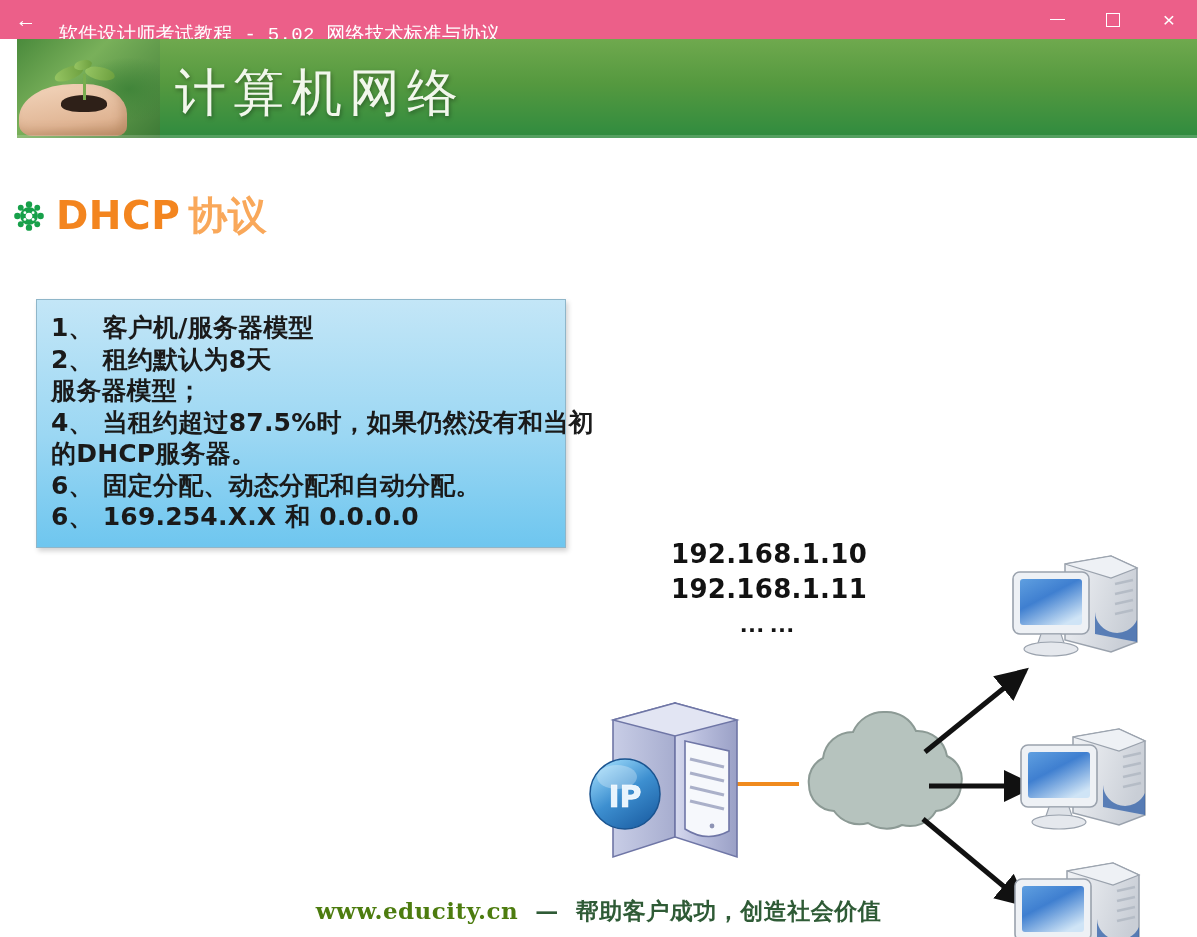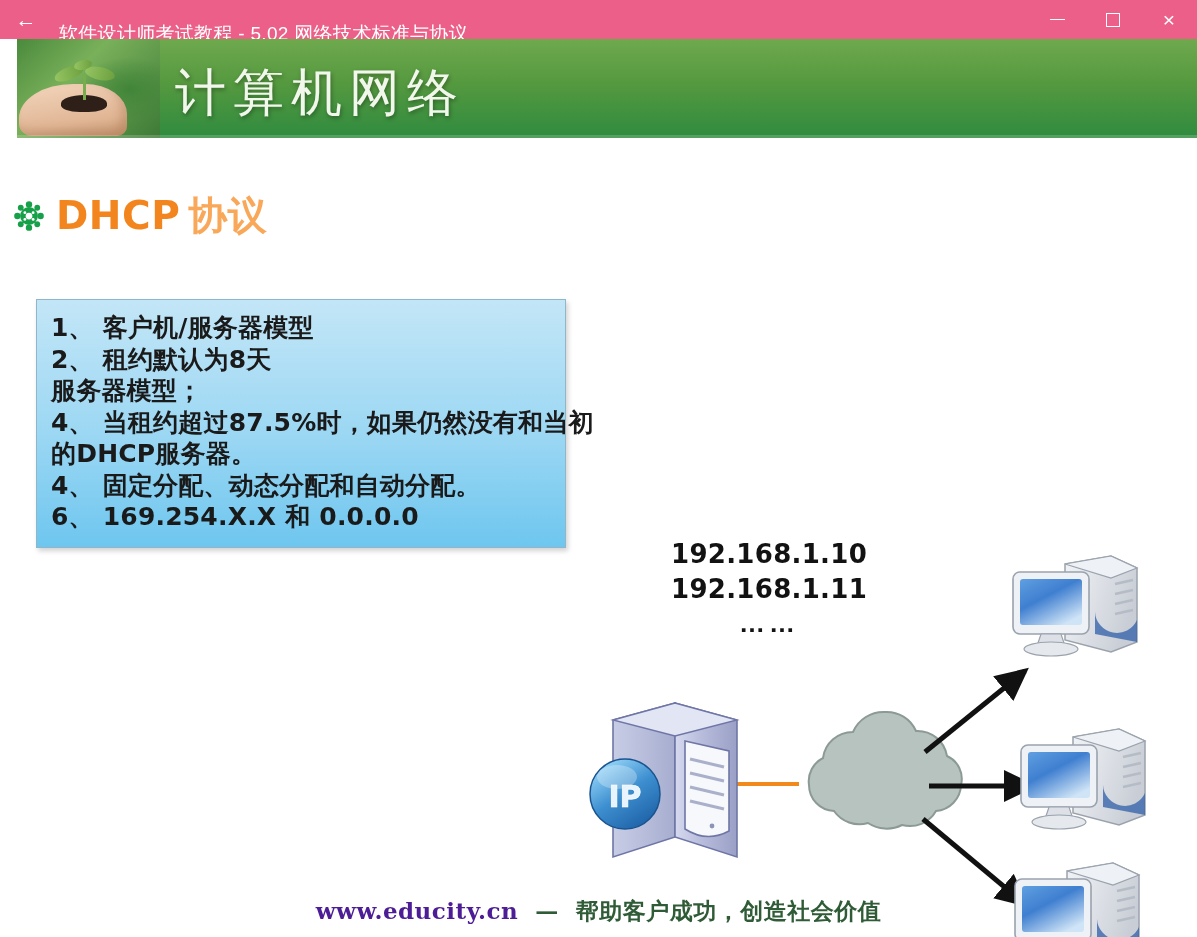--- a/index.html
+++ b/index.html
@@ -21,21 +21,21 @@
     width: 52px; height: 39px;
     display: flex; align-items: center; justify-content: center;
     color: #ffffff; font-size: 21px; line-height: 1;
   }
   .win-title {
     color: #ffffff;
     font-size: 19px;
     letter-spacing: 0.3px;
     white-space: nowrap;
     margin-left: 7px;
-    font-family: Liberation Sans, sans-serif;
+    font-family: Liberation Mono, monospace;
     margin-top: 28px;
   }
   .win-ctrls {
     position: absolute; right: 0; top: 0;
     height: 39px; display: flex; align-items: center;
   }
   .win-ctrl {
     width: 56px; height: 39px;
     display: flex; align-items: center; justify-content: center;
     color: #ffffff; font-size: 16px;
@@ -168,21 +168,21 @@
     width: 1197px;
     text-align: center;
   }
   .footer-text {
     font-size: 23px; font-weight: bold;
     color: #2f5b36;
     font-family: "DejaVu Serif", "Liberation Serif", serif;
     letter-spacing: 0.5px;
     white-space: nowrap;
   }
-  .footer-url { color: #4c1d95; }
+  .footer-url { color: #4d7c0f; }
 </style>
 </head>
 <body>
 
 <div class="titlebar">
   <div class="back-btn">
     <span>←</span>
   </div>
   <div class="win-title">软件设计师考试教程 - 5.02  网络技术标准与协议</div>
   <div class="win-ctrls">
@@ -235,21 +235,21 @@
     </span>
     <span class="section-title"><span>DHCP</span><span class="cn">协议</span></span>
   </div>
 
   <div class="textbox">
     <div class="tb-line">1、 客户机/服务器模型</div>
     <div class="tb-line">2、 租约默认为8天</div>
     <div class="tb-line wrapcont">服务器模型；</div>
     <div class="tb-line">4、 当租约超过87.5%时，如果仍然没有和当初</div>
     <div class="tb-line wrapcont">的DHCP服务器。</div>
-    <div class="tb-line">4、 固定分配、动态分配和自动分配。</div>
+    <div class="tb-line">6、 固定分配、动态分配和自动分配。</div>
     <div class="tb-line">6、 169.254.X.X 和 0.0.0.0</div>
   </div>
 
   <div class="diagram">
 
     <div class="ip-list">
       <div class="ip-line">192.168.1.10</div>
       <div class="ip-line">192.168.1.11</div>
       <div class="ip-dots">……</div>
     </div>

